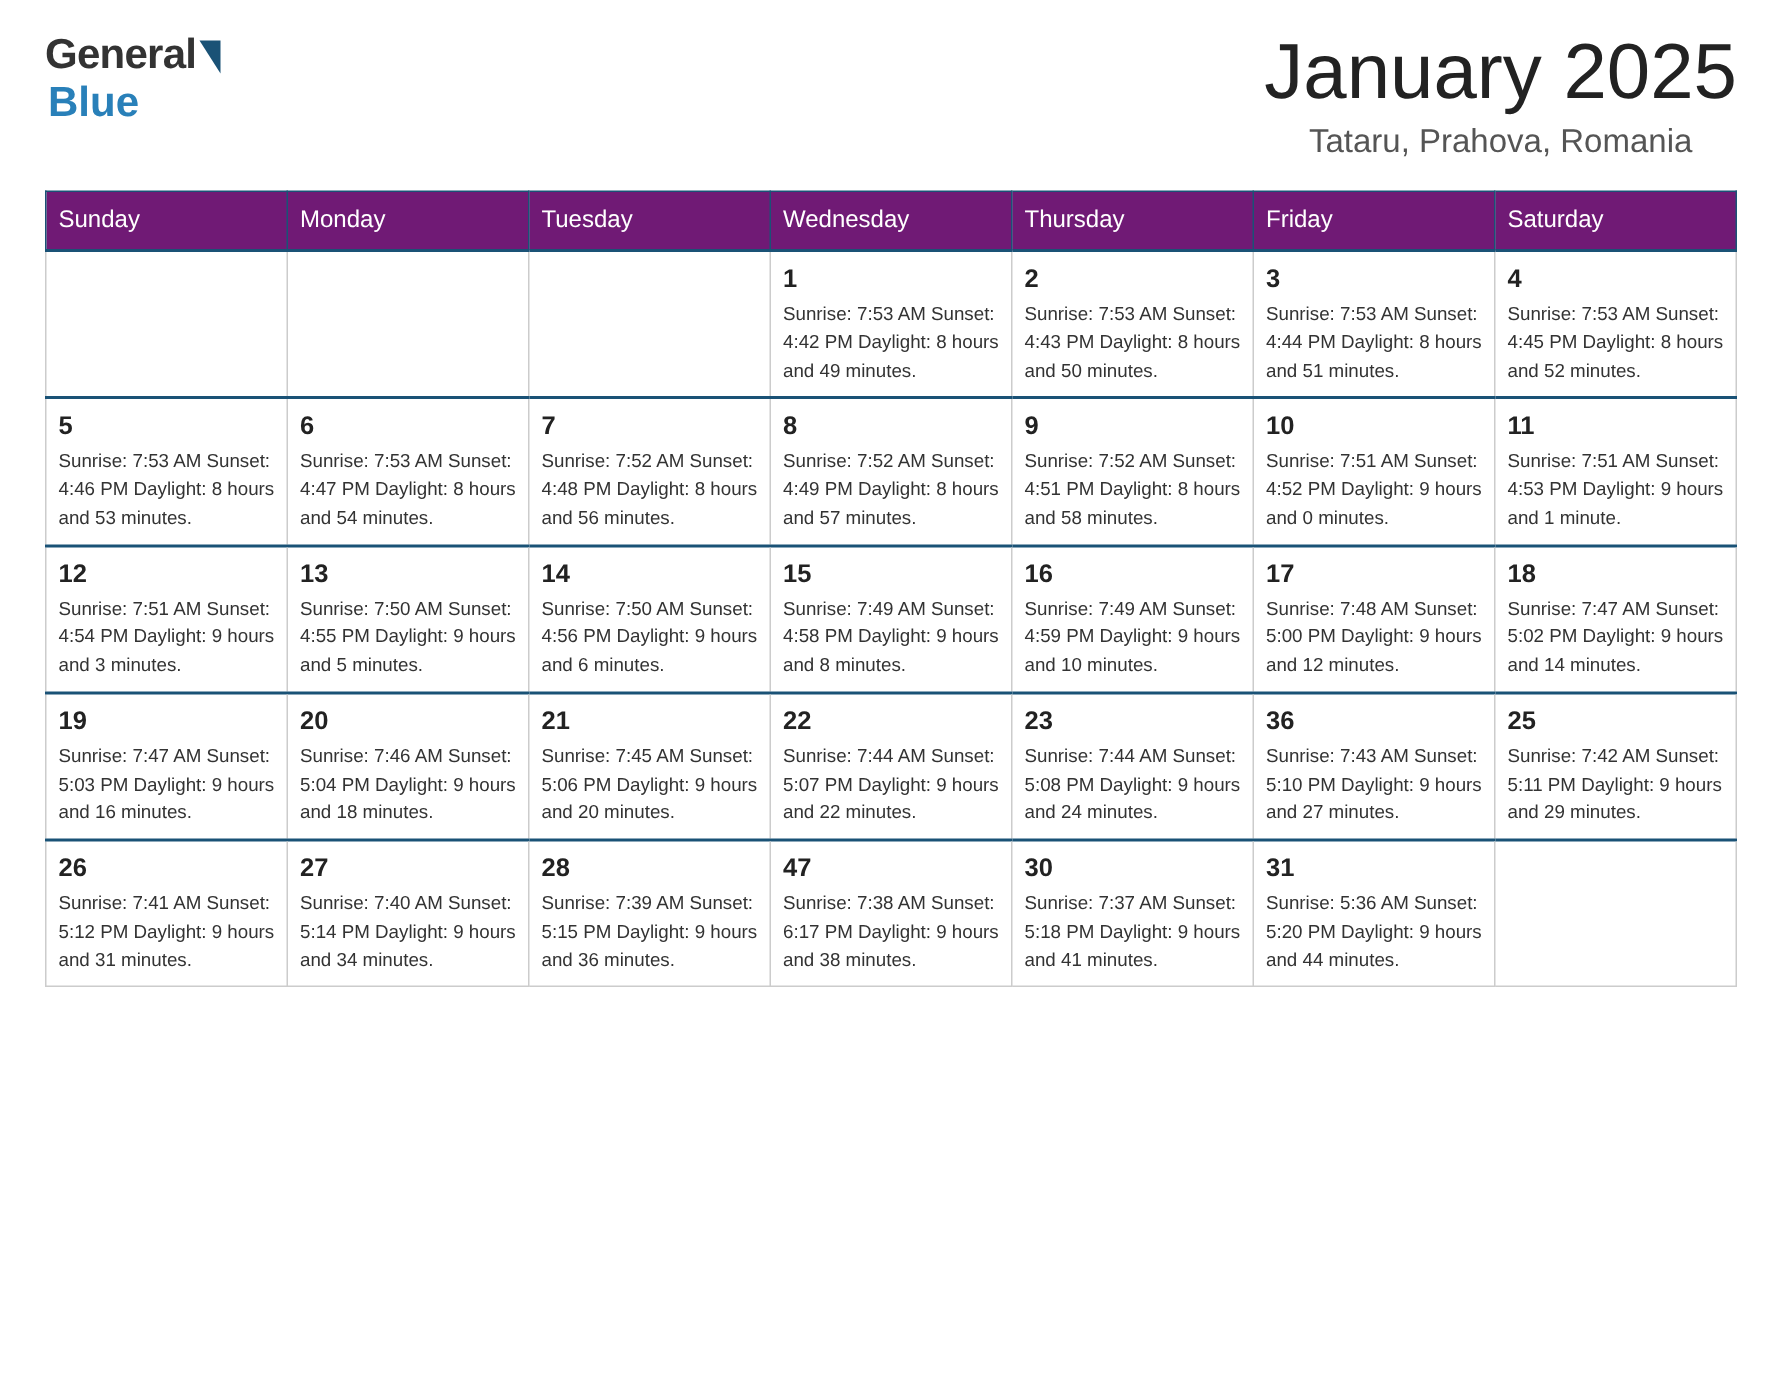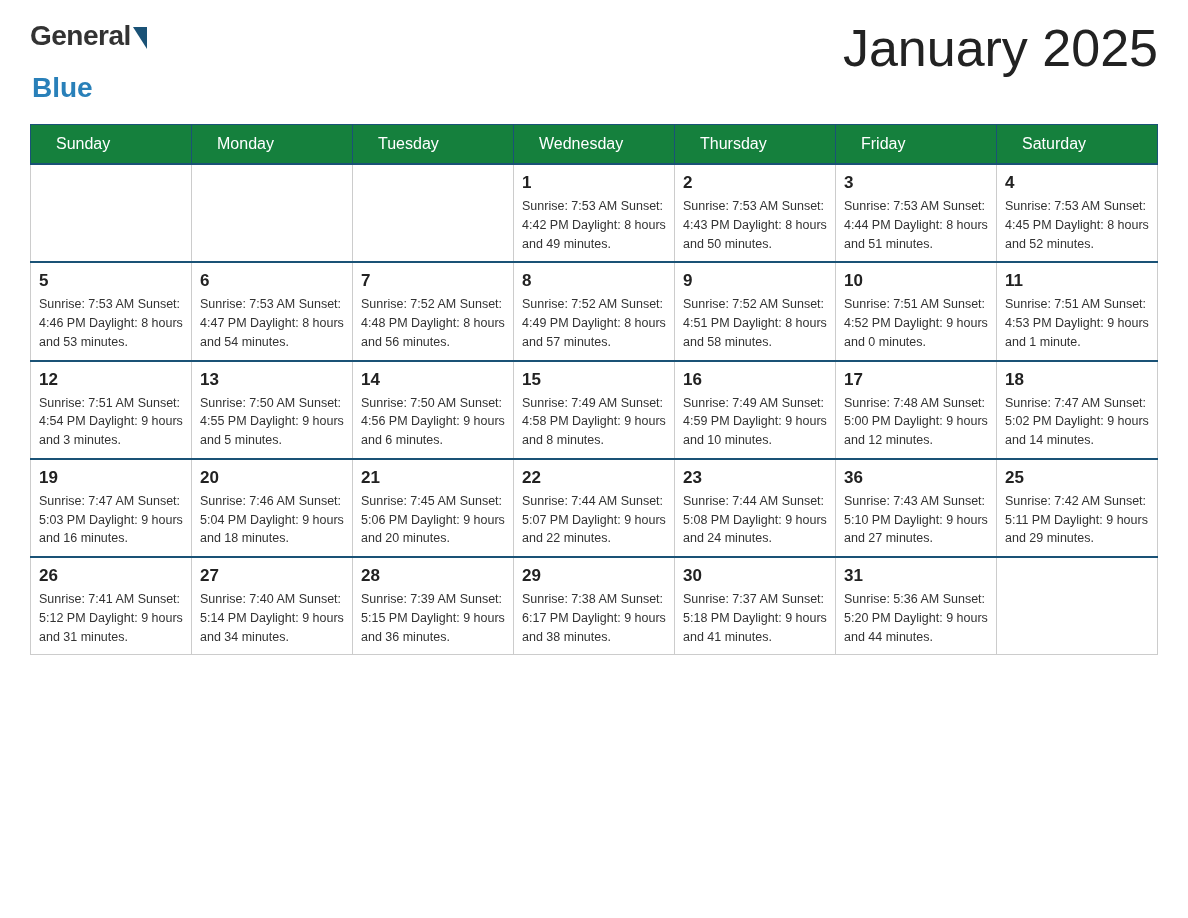--- a/index.html
+++ b/index.html
@@ -13,21 +13,20 @@
     .header {
       display: flex;
       justify-content: space-between;
       align-items: flex-start;
       margin-bottom: 20px;
     }
     .logo {
       display: flex;
       flex-direction: column;
       align-items: flex-start;
-      gap: 20px;
     }
     .logo-top {
       display: flex;
       align-items: center;
     }
     .logo-general {
       font-size: 28px;
       font-weight: bold;
       color: #333;
       letter-spacing: -0.5px;
@@ -59,23 +58,23 @@
     .location {
       font-size: 22px;
       color: #555;
       margin-top: 4px;
     }
     .calendar {
       width: 100%;
       border-collapse: collapse;
     }
     .calendar th {
-      background-color: #15803d;
+      background-color: #701a75;
       color: #fff;
-      padding: 10px 25px;
+      padding: 10px 8px;
       font-size: 16px;
       font-weight: normal;
       text-align: left;
       border: 1px solid #1a5276;
     }
     .calendar td {
       vertical-align: top;
       padding: 8px;
       border: 1px solid #ccc;
       width: calc(100% / 7);
@@ -106,20 +105,21 @@
 <div class="header">
   <div class="logo">
     <div class="logo-top">
       <span class="logo-general">General</span>
       <div class="logo-triangle"></div>
     </div>
     <span class="logo-blue">Blue</span>
   </div>
   <div class="title-section">
     <div class="month-title">January 2025</div>
+    <div class="location">Tataru, Prahova, Romania</div>
   </div>
 </div>
 
 <table class="calendar">
   <thead>
     <tr>
     <th>Sunday</th>
         <th>Monday</th>
         <th>Tuesday</th>
         <th>Wednesday</th>
@@ -331,21 +331,21 @@
 and 34 minutes.</div>
         </td>
         <td>
           <span class="day-number">28</span>
           <div class="day-info">Sunrise: 7:39 AM
 Sunset: 5:15 PM
 Daylight: 9 hours
 and 36 minutes.</div>
         </td>
         <td>
-          <span class="day-number">29</span>
+          <span class="day-number">47</span>
           <div class="day-info">Sunrise: 7:38 AM
 Sunset: 6:17 PM
 Daylight: 9 hours
 and 38 minutes.</div>
         </td>
         <td>
           <span class="day-number">30</span>
           <div class="day-info">Sunrise: 7:37 AM
 Sunset: 5:18 PM
 Daylight: 9 hours

